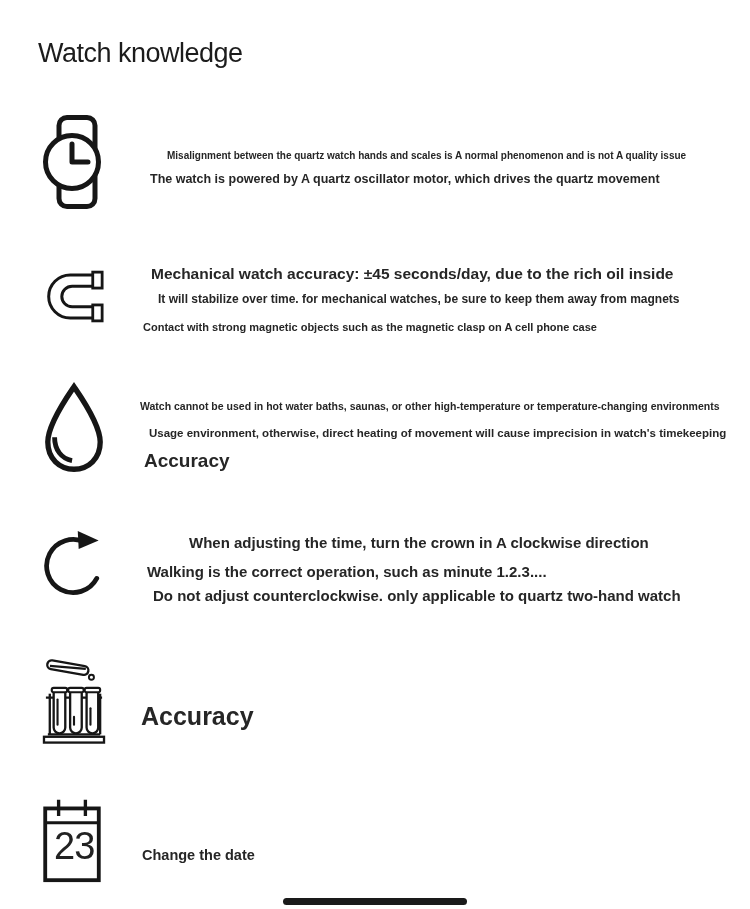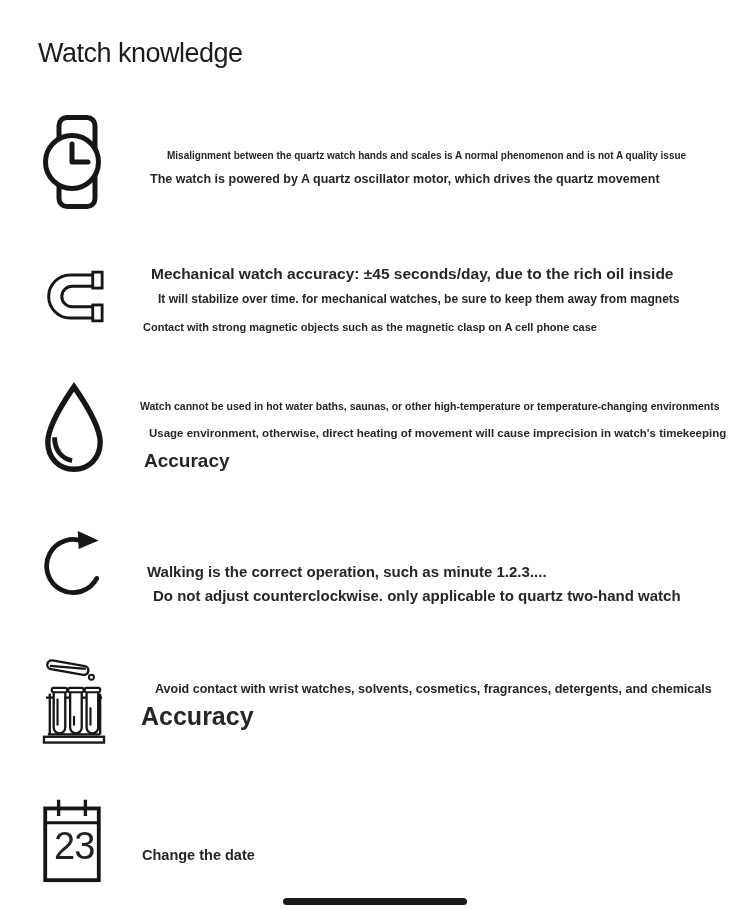--- a/index.html
+++ b/index.html
@@ -57,20 +57,21 @@
     <path d="M14 57 C14 70 21 79 32 81" fill="none" stroke="#161616" stroke-width="5"></path>
   </svg>
   <div class="ln" style="left:149px; top:427px; font-size:11.5px">Usage environment, otherwise, direct heating of movement will cause imprecision in watch's timekeeping</div>
   <div class="ln" style="left:140px; top:400px; font-size:10.5px">Watch cannot be used in hot water baths, saunas, or other high-temperature or temperature-changing environments</div>
   <div class="ln" style="left:144px; top:450px; font-size:19px">Accuracy</div>
 
   <svg class="ic" style="left:43px; top:529px; width:60px; height:76px" viewBox="0 0 62 80">
     <path d="M44 14 A28 28 0 1 0 56 52" fill="none" stroke="#161616" stroke-width="5" stroke-linecap="round"></path>
     <path d="M37 21 L36 2 L58 12 Z" fill="#161616"></path>
   </svg>
+  <div class="ln" style="left:189px; top:534px; font-size:15px">When adjusting the time, turn the crown in A clockwise direction</div>
   <div class="ln" style="left:147px; top:563px; font-size:15px">Walking is the correct operation, such as minute 1.2.3....</div>
   <div class="ln" style="left:153px; top:587px; font-size:15px">Do not adjust counterclockwise. only applicable to quartz two-hand watch</div>
 
   <svg class="ic" style="left:42px; top:653px; width:64px; height:92px" viewBox="0 0 66 95" fill="none" stroke="#161616">
     <g transform="rotate(10 6 14)" stroke-width="2.4">
       <rect x="5" y="7" width="43" height="9" rx="4.5"></rect>
       <path d="M8 13 L45 9.5"></path>
     </g>
     <circle cx="51" cy="25" r="2.6" stroke-width="2"></circle>
     <g stroke-width="2.4">
@@ -91,21 +92,20 @@
     <g stroke-width="2.2" stroke-linecap="round">
       <path d="M16 48 V74"></path>
       <path d="M33 66 V74"></path>
       <path d="M50 57 V74"></path>
     </g>
     <g stroke-width="2.4">
       <path d="M6 84 H60"></path>
       <rect x="2" y="86.5" width="62" height="6"></rect>
     </g>
   </svg>
-  <div class="ln" style="left:155px; top:682px; font-size:12.5px">Avoid contact with wrist watches, solvents, cosmetics, fragrances, detergents, and chemicals</div>
   <div class="ln" style="left:141px; top:702px; font-size:25px">Accuracy</div>
 
   <svg class="ic" style="left:41px; top:796px; width:62px; height:88px" viewBox="0 0 64 92">
     <rect x="4" y="13" width="56" height="75" fill="none" stroke="#161616" stroke-width="4"></rect>
     <path d="M4 28 H60" stroke="#161616" stroke-width="3"></path>
     <path d="M18 4 V21 M46 4 V21" stroke="#161616" stroke-width="3.5"></path>
   </svg>
   <div class="cal-day" style="left:54px; top:827px; font-size:38px">23</div>
   <div class="ln" style="left:142px; top:847px; font-size:14.5px">Change the date</div>
 

